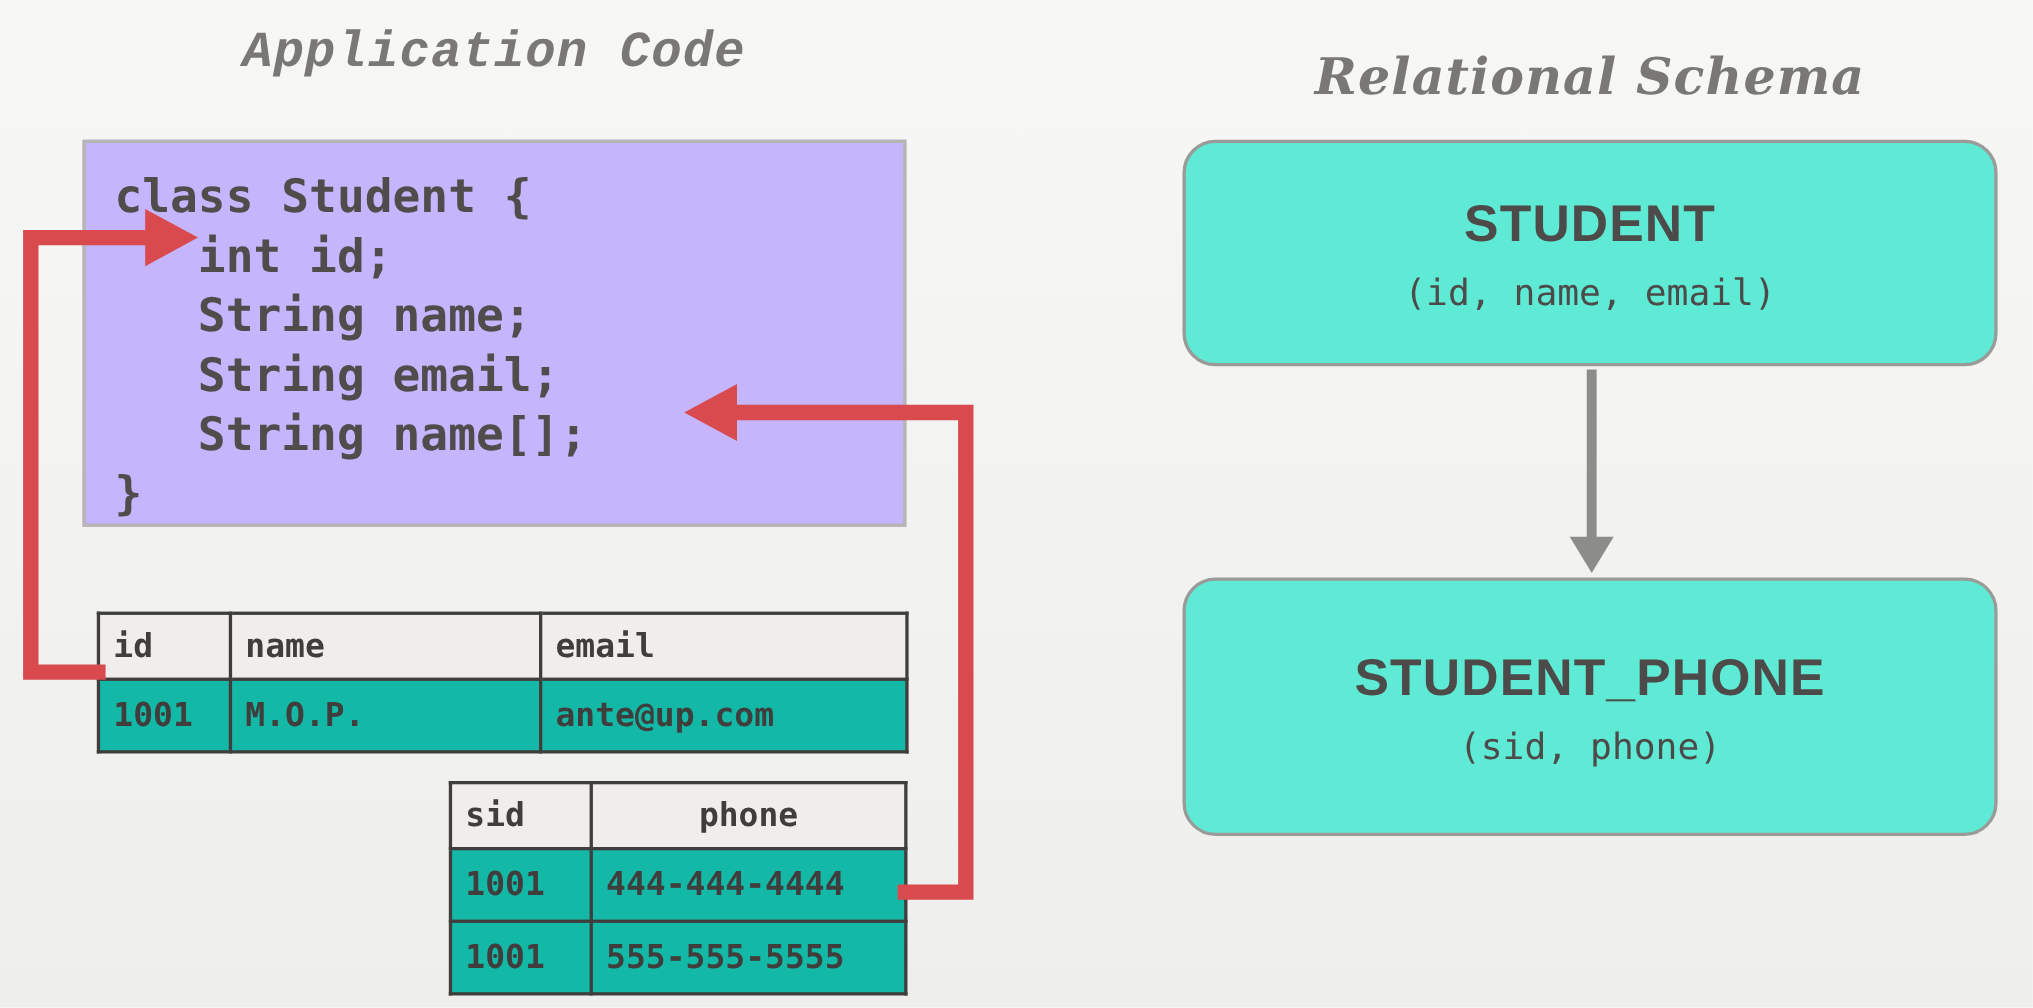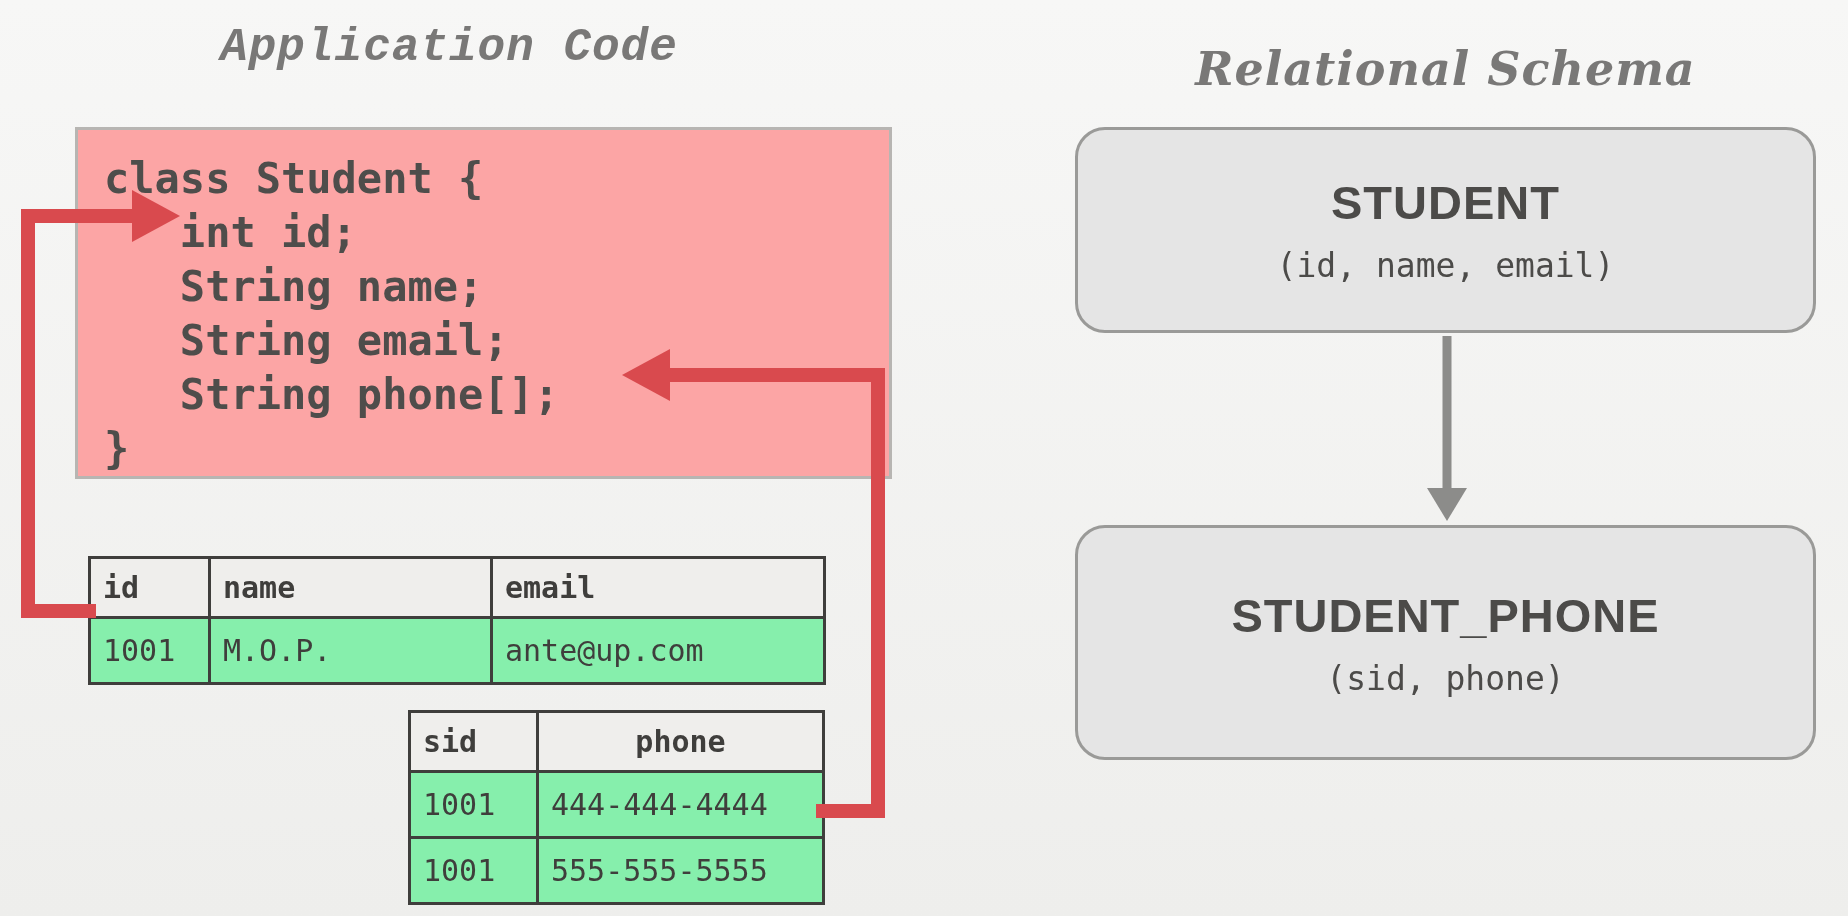--- a/index.html
+++ b/index.html
@@ -16,22 +16,22 @@
     font-family:"DejaVu Serif", serif;
     font-style:italic;font-weight:bold;
     font-size:46px;color:#797877;
     text-align:center;line-height:60px;
     letter-spacing:1px;
   }
   .col-title.left{left:75px;width:748px;font-family:Liberation Mono, monospace;}
   .col-title.right{left:1075px;width:741px;margin-top:21px;}
 
   .code-box{
-    position:absolute;left:75px;top:127px;width:817px;height:352px;
-    background:#fca5a5;border:3px solid #b7b5b2;
+    position:absolute;left:75px;top:127px;width:749px;height:352px;
+    background:#c4b5fd;border:3px solid #b7b5b2;
     box-sizing:border-box;
     padding:22px 0 0 26px;
   }
   .code-line{
     font-family:"DejaVu Sans Mono", monospace;
     font-weight:bold;font-size:42px;line-height:54px;
     color:#4e4d4b;white-space:pre;
   }
 
   table.tbl{
@@ -39,34 +39,34 @@
     font-family:"DejaVu Sans Mono", monospace;
     font-size:30px;color:#3f3e3c;
     background:#fbfaf8;
   }
   table.tbl th,table.tbl td{
     border:3px solid #3f3e3c;
     text-align:left;vertical-align:middle;
     padding:0 12px;box-sizing:border-box;
   }
   table.tbl th{background:#efeeec;font-weight:bold;height:60px;}
-  table.tbl td{background:#86efac;font-weight:normal;height:66px;}
+  table.tbl td{background:#14b8a6;font-weight:bold;height:66px;}
 
   .student-tbl{left:88px;top:556px;}
   .student-tbl .c-id{width:120px;}
   .student-tbl .c-name{width:282px;}
   .student-tbl .c-email{width:333px;}
 
   .phone-tbl{left:408px;top:710px;}
   .phone-tbl .c-sid{width:128px;}
   .phone-tbl .c-phone{width:286px;text-align:center;}
 
   .schema-box{
     position:absolute;left:1075px;width:741px;
-    background:#e5e5e5;border:3px solid #9a9a98;
+    background:#5eead4;border:3px solid #9a9a98;
     border-radius:30px;box-sizing:border-box;
     display:flex;flex-direction:column;align-items:center;justify-content:center;
     gap:16px;
   }
   .schema-box.student{top:127px;height:206px;}
   .schema-box.phone{top:525px;height:235px;}
   .schema-name{
     font-family:"Liberation Sans", sans-serif;
     font-weight:bold;font-size:47px;color:#4c4b49;
     letter-spacing:1px;
@@ -87,21 +87,21 @@
 <div class="canvas">
 
   <div class="col-title left">Application Code</div>
   <div class="col-title right">Relational Schema</div>
 
   <div class="code-box">
     <div class="code-line">class Student {</div>
     <div class="code-line">   int id;</div>
     <div class="code-line">   String name;</div>
     <div class="code-line">   String email;</div>
-    <div class="code-line">   String phone[];</div>
+    <div class="code-line">   String name[];</div>
     <div class="code-line">}</div>
   </div>
 
   <table class="tbl student-tbl">
     <tbody>
         <tr>
       <th class="c-id">id</th>
       <th class="c-name">name</th>
       <th class="c-email">email</th>
     </tr>

